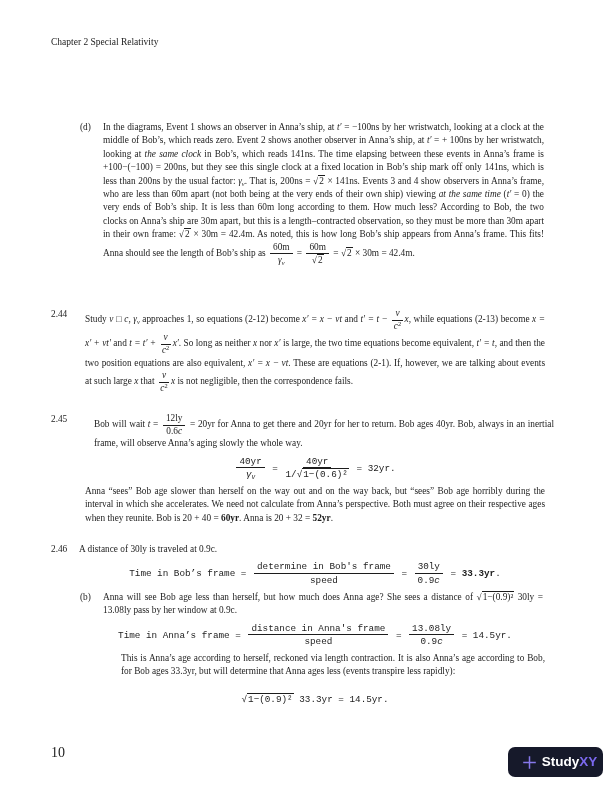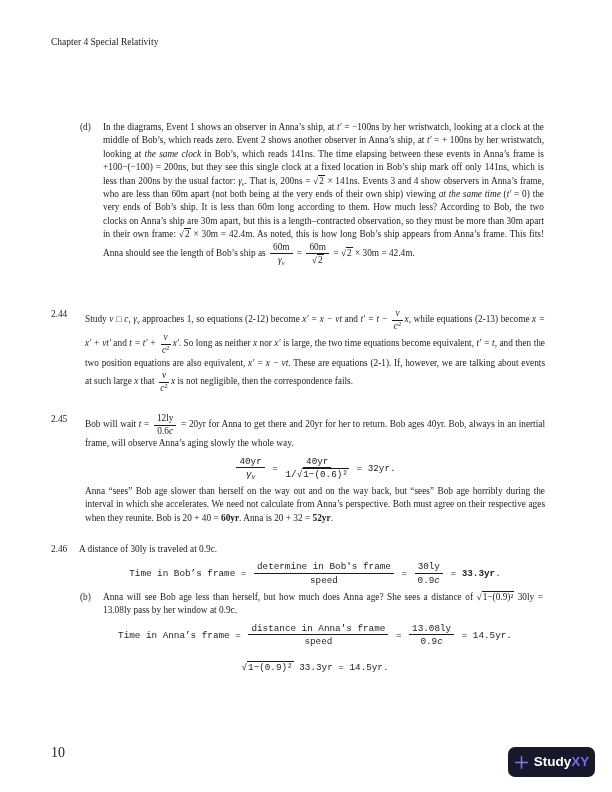--- a/index.html
+++ b/index.html
@@ -20,31 +20,31 @@
         vertical-align:middle;margin:0 2px;line-height:1.2;}
   .fnum{border-bottom:0.75px solid currentColor;padding:0 3px 0.5px;white-space:nowrap;}
   .fden{padding-top:0.5px;white-space:nowrap;}
   .ilabel,.pnum{position:absolute;left:0;top:0;}
   .sect{position:absolute;}
   .eq{text-align:center;margin:5px 0 5px 0;font-family:Liberation Mono, monospace;}
   .footer-num{top:746px;left:51px;font-size:14px;}
   .badge{
     top:747px;left:508px;width:87px;height:30px;border-radius:7px;
     background:var(--brand-bg,#16192a);display:flex;align-items:center;justify-content:center;
-    gap:5px;font-family:"Liberation Sans","DejaVu Sans",sans-serif;font-weight:700;font-size:13.5px;
+    gap:5px;font-family:"Liberation Sans","DejaVu Sans",sans-serif;font-weight:700;font-size:13.5px;padding-left:8px;
   }
   .badge .word-primary{color:#ffffff;}
   .badge .word-accent{color:var(--brand-accent,#7b68ee);}
 </style>
 </head>
 <body>
 
 <div class="page">
 
-  <div class="abs header">Chapter 4 Special Relativity</div>
+  <div class="abs header">Chapter 2 Special Relativity</div>
 
   <section class="sect" style="top:121px;left:80px;width:464px;">
     <span class="ilabel">(d)</span>
     <p class="rich" style="margin-left:23px;width:441px;"><span>In the diagrams, Event 1 shows an observer in Anna’s ship, at </span><span class="it">t′</span><span> = −100ns by her wristwatch, looking at a clock at the middle of Bob’s, which reads zero. Event 2 shows another observer in Anna’s ship, at </span><span class="it">t′</span><span> = + 100ns by her wristwatch, looking at </span><span class="it">the same clock</span><span> in Bob’s, which reads 141ns. The time elapsing between these events in Anna’s frame is +100−(−100) = 200ns, but they see this single clock at a fixed location in Bob’s ship mark off only 141ns, which is less than 200ns by the usual factor: </span><span class="it">γ</span><span class="it sub">v</span><span>. That is, 200ns = </span><span>√</span><span class="rad">2</span><span> × 141ns. Events 3 and 4 show observers in Anna’s frame, who are less than 60m apart (not both being at the very ends of their own ship) viewing </span><span class="it">at the same time</span><span> (</span><span class="it">t′</span><span> = 0) the very ends of Bob’s ship. It is less than 60m long according to them. How much less? According to Bob, the two clocks on Anna’s ship are 30m apart, but this is a length–contracted observation, so they must be more than 30m apart in their own frame: </span><span>√</span><span class="rad">2</span><span> × 30m = 42.4m. As noted, this is how long Bob’s ship appears from Anna’s frame. This fits! Anna should see the length of Bob’s ship as </span><span class="frac">
           <span class="fnum"><span>60m</span></span>
           <span class="fden"><span class="it">γ</span><span class="it sub">v</span></span>
         </span><span> = </span><span class="frac">
           <span class="fnum"><span>60m</span></span>
           <span class="fden"><span>√</span><span class="rad">2</span></span>
         </span><span> = </span><span>√</span><span class="rad">2</span><span> × 30m = 42.4m.</span></p>
@@ -59,21 +59,21 @@
           <span class="fnum"><span class="it">v</span></span>
           <span class="fden"><span class="it">c</span><span class="sup">2</span></span>
         </span><span class="it">x′</span><span>. So long as neither </span><span class="it">x</span><span> nor </span><span class="it">x′</span><span> is large, the two time equations become equivalent, </span><span class="it">t′ = t</span><span>, and then the two position equations are also equivalent, </span><span class="it">x′ = x − vt</span><span>. These are equations (2-1). If, however, we are talking about events at such large </span><span class="it">x</span><span> that </span><span class="frac">
           <span class="fnum"><span class="it">v</span></span>
           <span class="fden"><span class="it">c</span><span class="sup">2</span></span>
         </span><span class="it">x</span><span> is not negligible, then the correspondence fails.</span></p>
   </section>
 
   <section class="sect" style="top:413px;left:51px;width:494px;">
     <span class="pnum">2.45</span>
-    <p class="rich" style="margin-left:34px;width:460px;"><span>Bob will wait </span><span class="it">t</span><span> = </span><span class="frac">
+    <p class="rich" style="margin-left:43px;width:460px;"><span>Bob will wait </span><span class="it">t</span><span> = </span><span class="frac">
           <span class="fnum"><span>12ly</span></span>
           <span class="fden"><span>0.6</span><span class="it">c</span></span>
         </span><span> = 20yr for Anna to get there and 20yr for her to return. Bob ages 40yr. Bob, always in an inertial frame, will observe Anna’s aging slowly the whole way.</span></p>
     <div class="rich eq" style="margin-left:34px;width:460px;"><span class="frac">
           <span class="fnum"><span>40yr</span></span>
           <span class="fden"><span class="it">γ</span><span class="it sub">v</span></span>
         </span><span> = </span><span class="frac">
           <span class="fnum"><span>40yr</span></span>
           <span class="fden"><span>1/</span><span>√</span><span class="rad">1−(0.6)²</span></span>
         </span><span> = 32yr.</span></div>
@@ -94,20 +94,21 @@
       <span class="ilabel">(b)</span>
       <p class="rich" style="margin-left:23px;width:440px;"><span>Anna will see Bob age less than herself, but how much does Anna age? She sees a distance of </span><span>√</span><span class="rad">1−(0.9)²</span><span> 30ly = 13.08ly pass by her window at 0.9c.</span></p>
     </div>
     <div class="rich eq" style="margin-left:34px;width:460px;"><span>Time in Anna’s frame = </span><span class="frac">
           <span class="fnum"><span>distance in Anna's frame</span></span>
           <span class="fden"><span>speed</span></span>
         </span><span> = </span><span class="frac">
           <span class="fnum"><span>13.08ly</span></span>
           <span class="fden"><span>0.9</span><span class="it">c</span></span>
         </span><span> = 14.5yr.</span></div>
+    <p class="rich" style="margin-left:70px;width:424px;margin-top:5px;"><span>This is Anna’s age according to herself, reckoned via length contraction. It is also Anna’s age according to Bob, for Bob ages 33.3yr, but will determine that Anna ages less (events transpire less rapidly):</span></p>
     <div class="rich eq" style="margin-left:34px;width:460px;margin-top:14px;"><span>√</span><span class="rad">1−(0.9)²</span><span> 33.3yr = 14.5yr.</span></div>
   </section>
 
   <div class="abs footer-num">10</div>
 
   <div class="abs badge">
     <span style="display:inline-flex;">
       <svg width="15" height="15" viewBox="0 0 15 15" aria-hidden="true">
         <path d="M7.5 1.2 V13.8 M1.2 7.5 H13.8" stroke="#8678ea" stroke-width="1.5" fill="none"></path>
       </svg>

